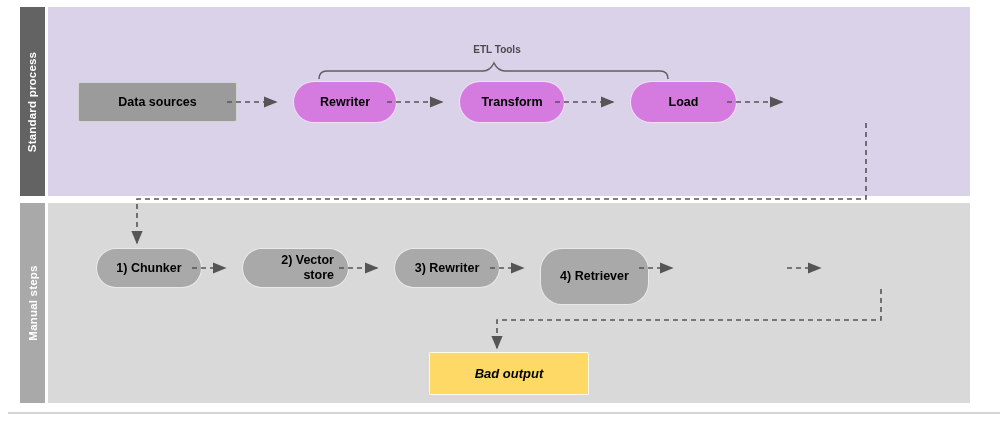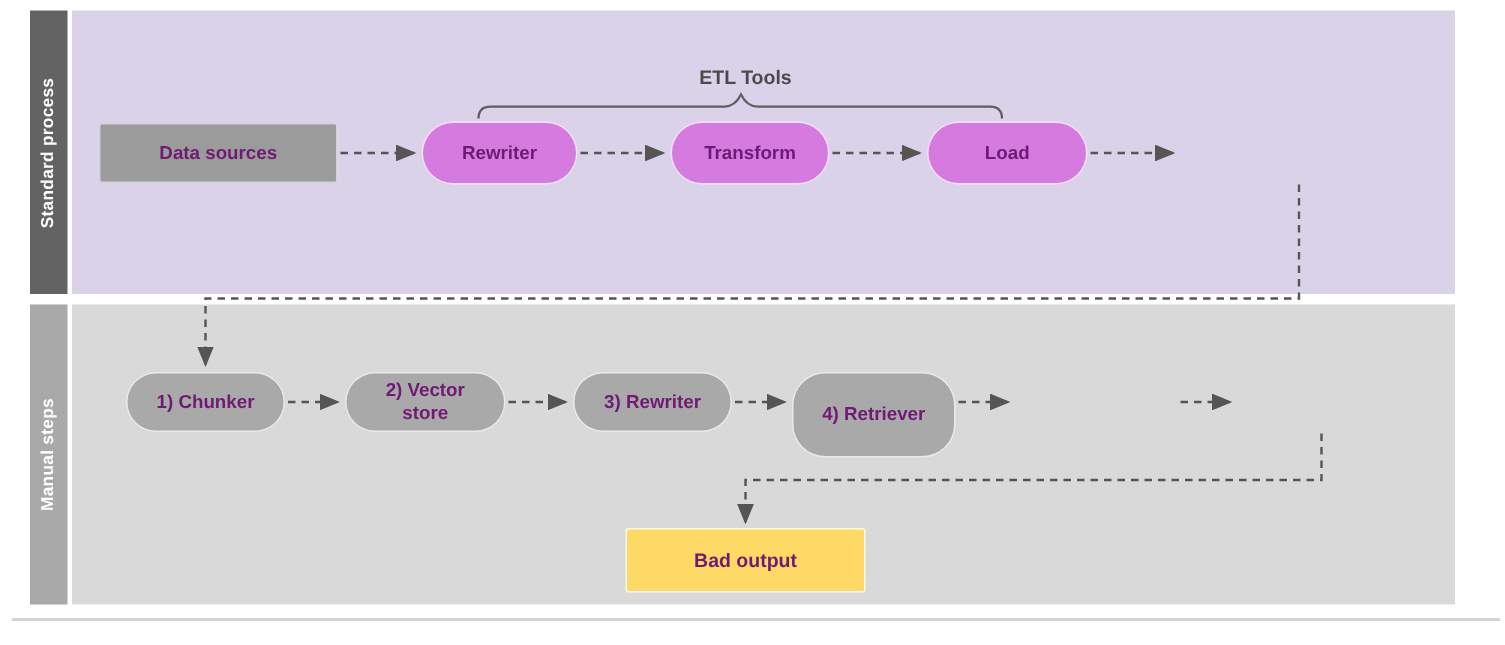--- a/index.html
+++ b/index.html
@@ -29,39 +29,40 @@
   .lane-bar.bar2 { background: #a9a9a9; }
   .lane-body { position: absolute; }
   .lane-body.body1 { background: #d9d2e9; }
   .lane-body.body2 { background: #d9d9d9; }
   .node {
     position: absolute;
     box-sizing: border-box;
     display: flex;
     align-items: center;
     justify-content: center;
-    text-align: center;
-    color: #701a75;
+    text-align: right;
+    color: #000000;
     font-weight: 700;
     font-size: 12.5px;
     line-height: 1.18;
+    margin-left: 12px;
   }
   .rect { border-radius: 2px; }
   .pill { border-radius: 22px; padding: 0 14px; }
   .gray-rect  { background: #9b9b9b; border: 1.5px solid rgba(255,255,255,0.55); }
   .purple-pill{ background: #d57be0; border: 1.5px solid rgba(255,255,255,0.75); }
   .gray-pill  { background: #a9a9a9; border: 1.5px solid rgba(255,255,255,0.75); }
   .yellow-rect{ background: #ffd966; border: 1.5px solid rgba(255,255,255,0.85); }
   .etl-label {
     position: absolute;
     left: 447px; top: 44px; width: 100px;
     text-align: center;
     color: #4a4a4a;
     font-weight: 700;
-    font-size: 13px;
+    font-size: 10px;
   }
   #connectors {
     position: absolute;
     left: 0; top: 0;
     pointer-events: none;
   }
   .bottom-rule {
     position: absolute;
     left: 8px; top: 412px;
     width: 992px; height: 2px;
@@ -87,21 +88,21 @@
 
   <div class="node rect gray-rect" style="left:66px; top:82px; width:159px; height:40px;">Data sources</div>
   <div class="node pill purple-pill" style="left:281px; top:81px; width:104px; height:42px;">Rewriter</div>
   <div class="node pill purple-pill" style="left:447px; top:81px; width:106px; height:42px;">Transform</div>
   <div class="node pill purple-pill" style="left:618px; top:81px; width:107px; height:42px;">Load</div>
 
   <div class="node pill gray-pill" style="left:84px; top:248px; width:106px; height:40px;">1) Chunker</div>
   <div class="node pill gray-pill" style="left:230px; top:248px; width:107px; height:40px;">2) Vector store</div>
   <div class="node pill gray-pill" style="left:382px; top:248px; width:106px; height:40px;">3) Rewriter</div>
   <div class="node pill gray-pill" style="left:528px; top:248px; width:109px; height:57px;">4) Retriever</div>
-  <div class="node rect yellow-rect" style="left:417px; top:352px; width:160px; height:43px; font-size:13px;">Bad output</div>
+  <div class="node rect yellow-rect" style="left:417px; top:352px; width:160px; height:43px; font-size:13px;font-style:italic;">Bad output</div>
 
   <svg id="connectors" width="1003" height="430" viewBox="0 0 1003 430">
     <defs>
       <marker id="arrow" markerWidth="9" markerHeight="7" refX="7.5" refY="3.5" orient="auto">
         <path d="M0,0 L8.5,3.5 L0,7 z" fill="#555555"></path>
       </marker>
     </defs>
     <g stroke="#555555" stroke-width="1.6" fill="none" stroke-dasharray="5 4">
       <line x1="227" y1="102" x2="276" y2="102" marker-end="url(#arrow)"></line>
       <line x1="387" y1="102" x2="442" y2="102" marker-end="url(#arrow)"></line>

